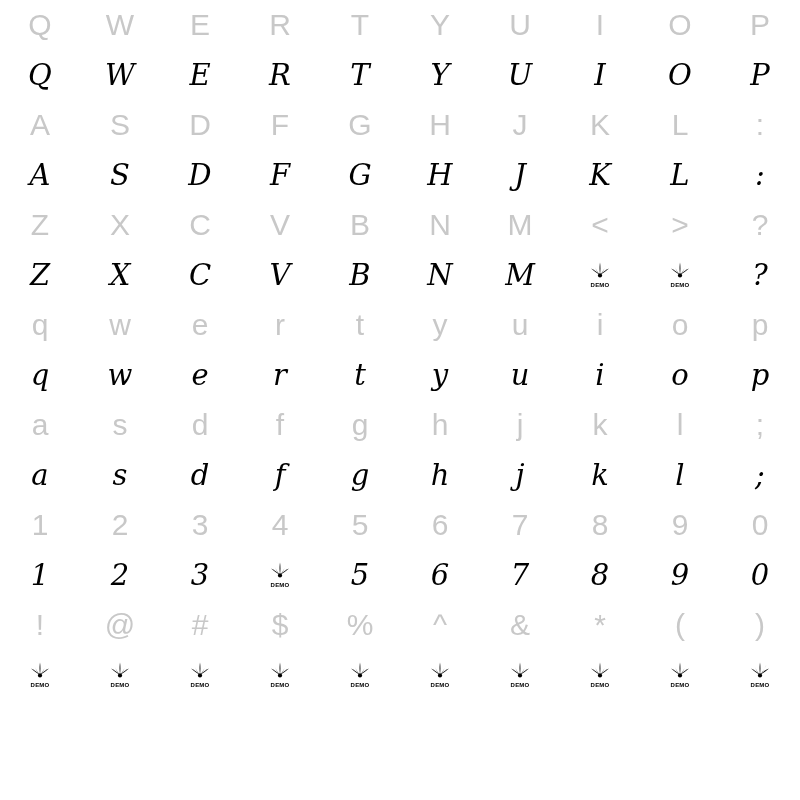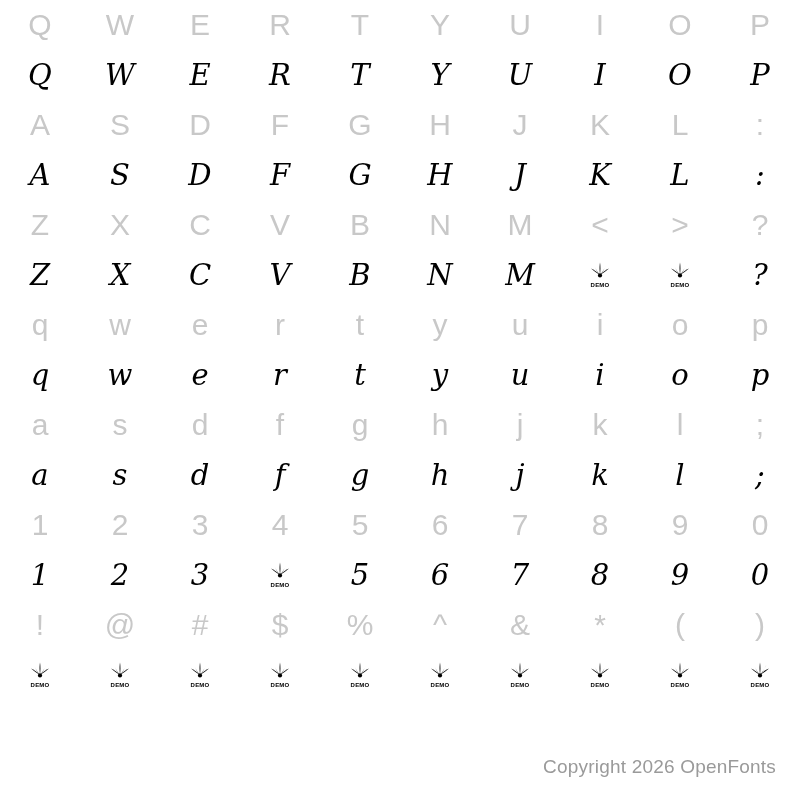--- a/index.html
+++ b/index.html
@@ -387,14 +387,13 @@
             <path d="M13 12 C12.4 8 12.4 4 13 0.6 C13.6 4 13.6 8 13 12 Z" fill="#000"></path>
             <path d="M12.6 12.4 C9.6 9.6 7 7.6 4 6.4 C6.6 8.6 9.4 10.6 12.6 12.8 Z" fill="#000"></path>
             <path d="M13.4 12.4 C16.4 9.6 19 7.6 22 6.4 C19.4 8.6 16.6 10.6 13.4 12.8 Z" fill="#000"></path>
             <path d="M12.4 12.6 C10.6 10 8.8 7.4 6.6 2.6 C8.4 6.6 10.2 9.8 12.4 12.9 Z" fill="#000"></path>
             <path d="M13.6 12.6 C15.4 10 17.2 7.4 19.4 2.6 C17.6 6.6 15.8 9.8 13.6 12.9 Z" fill="#000"></path>
           </svg>
           <span class="word">DEMO</span>
         </span>
       </div>
     </div>
-  <div id="footer">Copyright 2026 OpenFonts</div>
 </div>
 
 </body></html>

